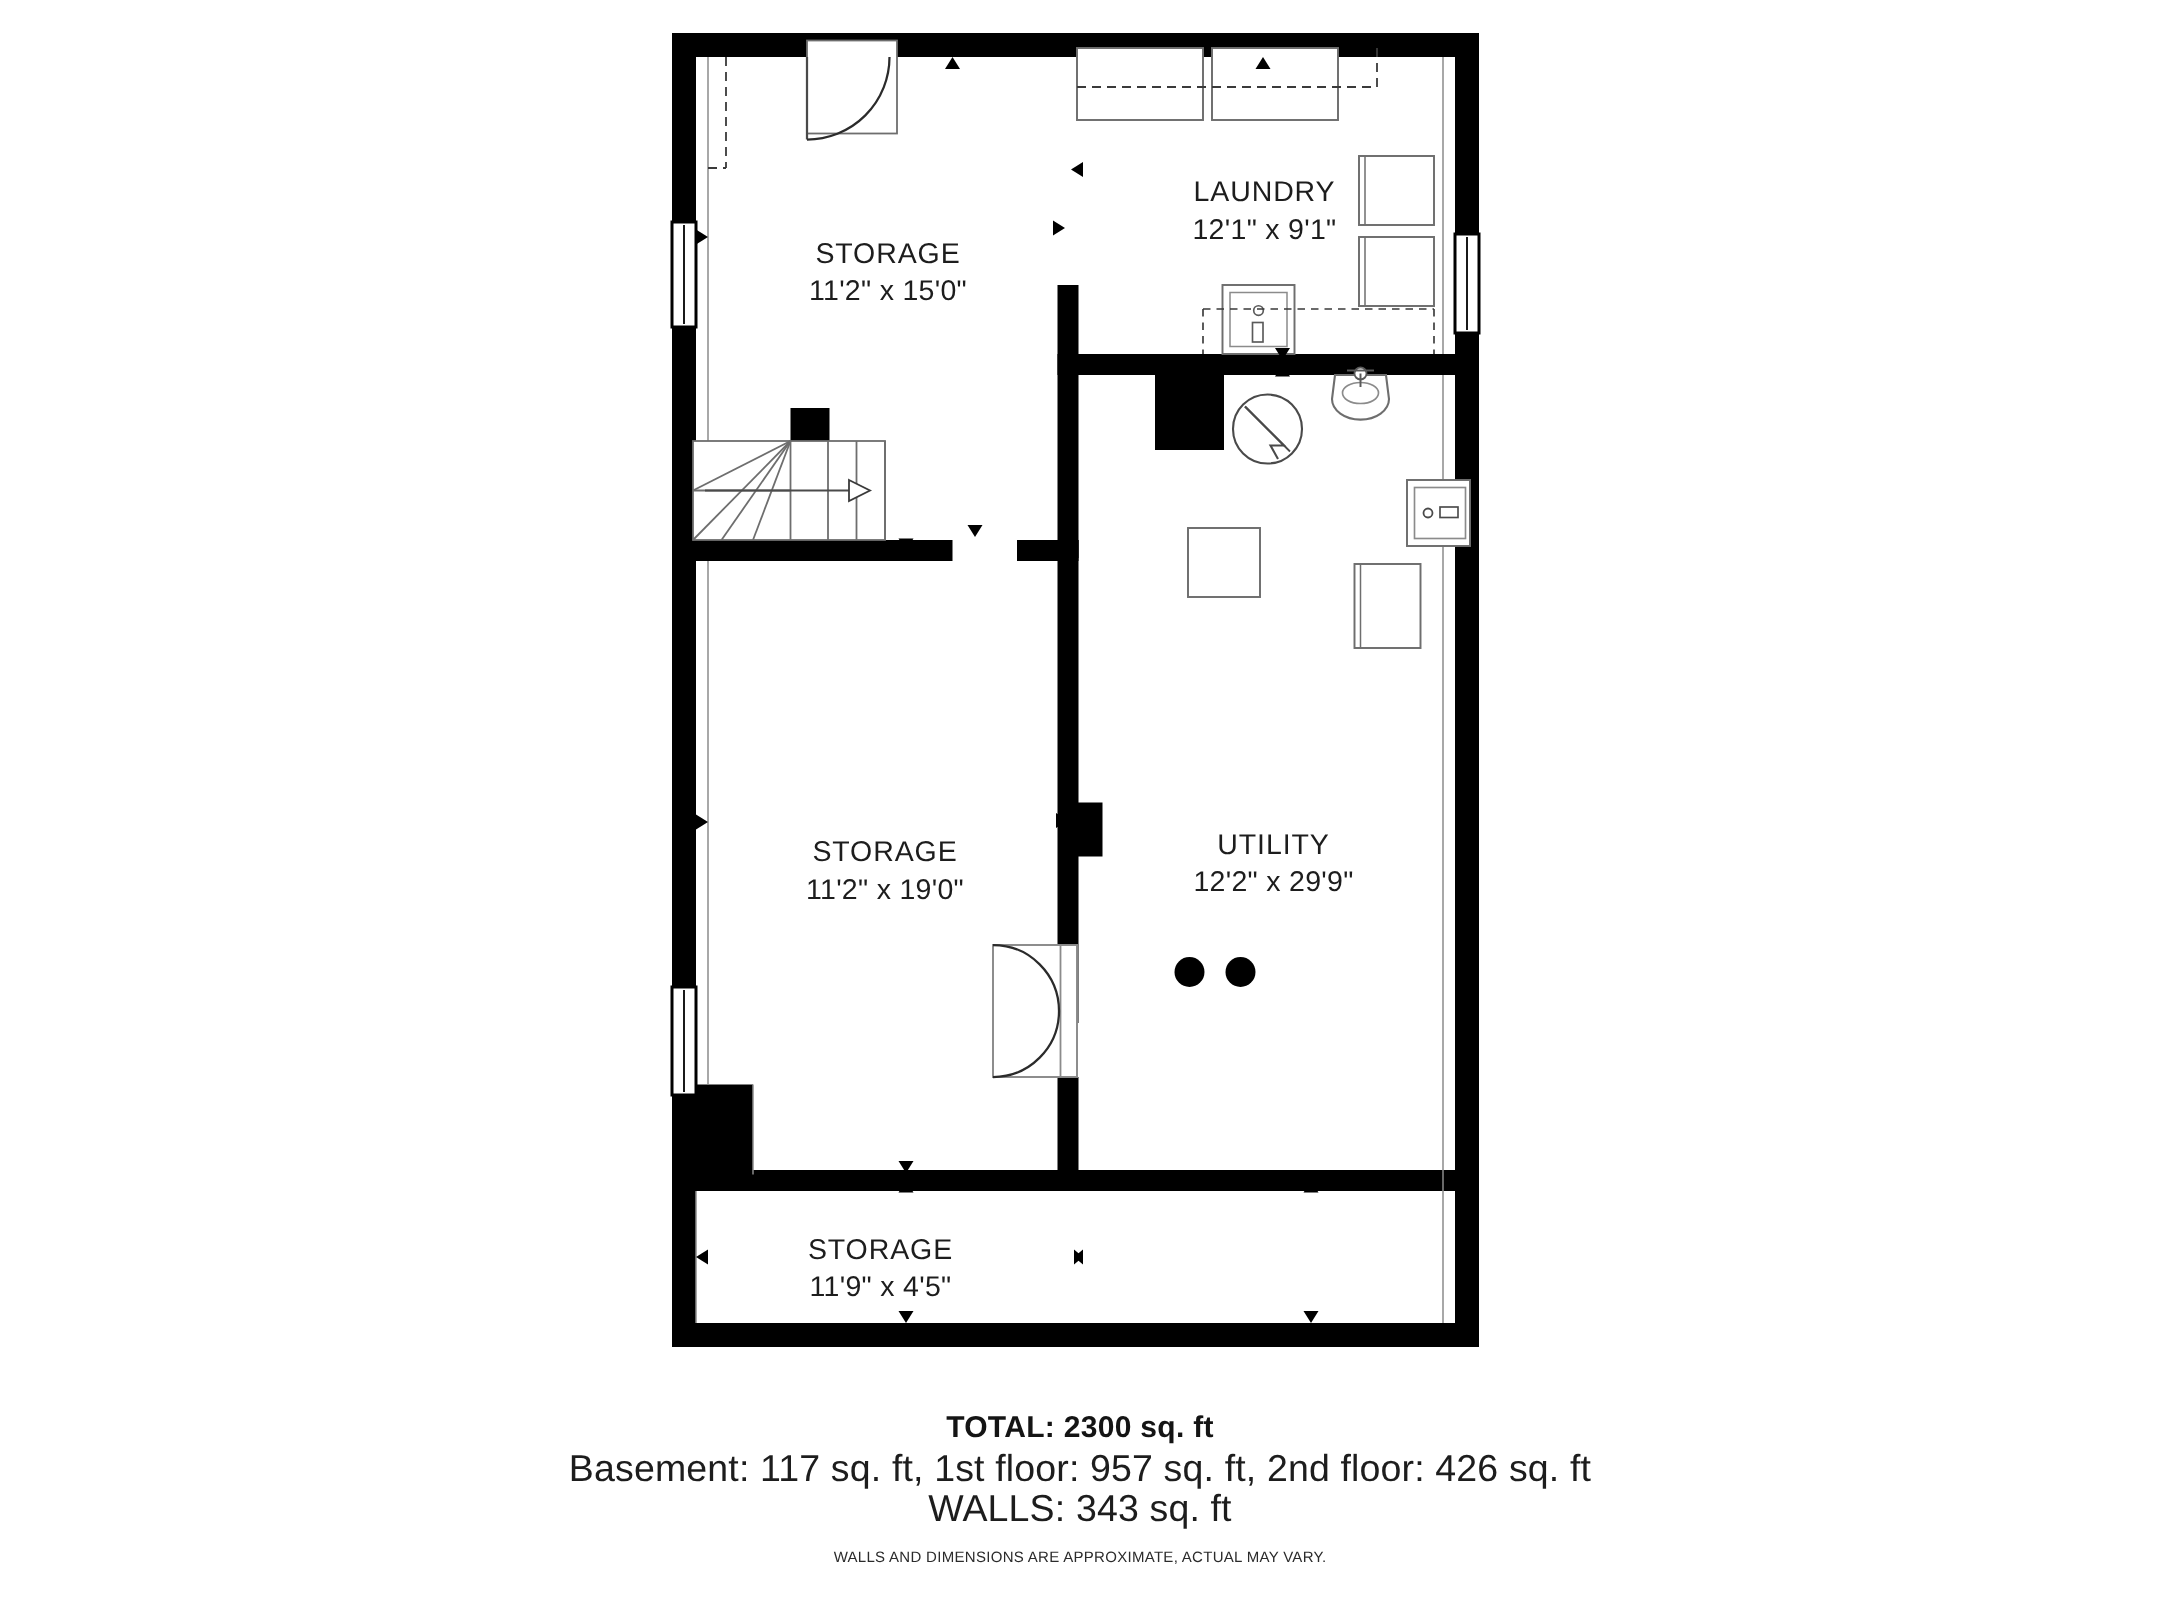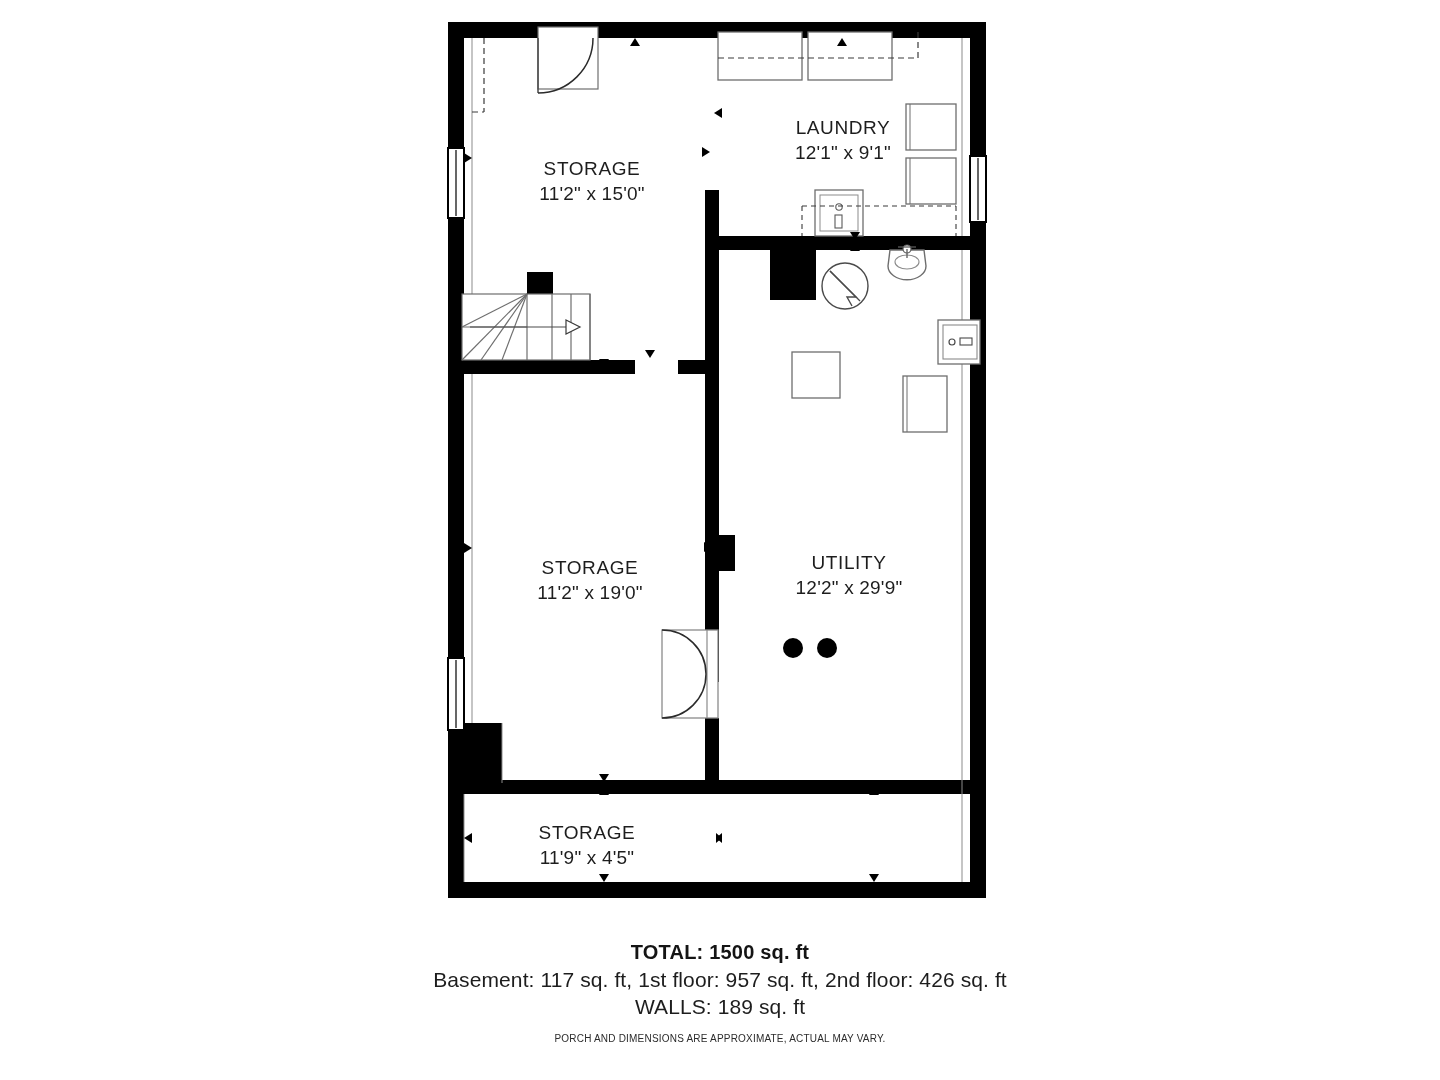--- a/index.html
+++ b/index.html
@@ -39,21 +39,21 @@
     text-align: center;
   }
   .f-total {
     font-size: 20px;
     font-weight: bold;
     color: #141414;
     line-height: 28px;
     letter-spacing: 0.2px;
   }
   .f-line {
-    font-size: 21px;
+    font-size: 25px;
     color: #1d1d1d;
     line-height: 27px;
     letter-spacing: 0.1px;
   }
   .f-disclaimer {
     margin-top: 13px;
     font-size: 10px;
     color: #2b2b2b;
     letter-spacing: 0.2px;
   }
@@ -267,17 +267,17 @@
     <text class="room-label room-dims" x="849" y="594">12'2" x 29'9"</text>
 
     <text class="room-label room-name" x="587" y="839">STORAGE</text>
     <text class="room-label room-dims" x="587" y="864">11'9" x 4'5"</text>
   </g>
 
 </svg>
 </div>
 
 <div id="footer">
-  <div class="f-total">TOTAL: 1500 sq. ft</div>
+  <div class="f-total">TOTAL: 2300 sq. ft</div>
   <div class="f-line">Basement: 117 sq. ft, 1st floor: 957 sq. ft, 2nd floor: 426 sq. ft</div>
-  <div class="f-line">WALLS: 189 sq. ft</div>
-  <div class="f-disclaimer">PORCH AND DIMENSIONS ARE APPROXIMATE, ACTUAL MAY VARY.</div>
+  <div class="f-line">WALLS: 343 sq. ft</div>
+  <div class="f-disclaimer">WALLS AND DIMENSIONS ARE APPROXIMATE, ACTUAL MAY VARY.</div>
 </div>
 
 </body></html>

